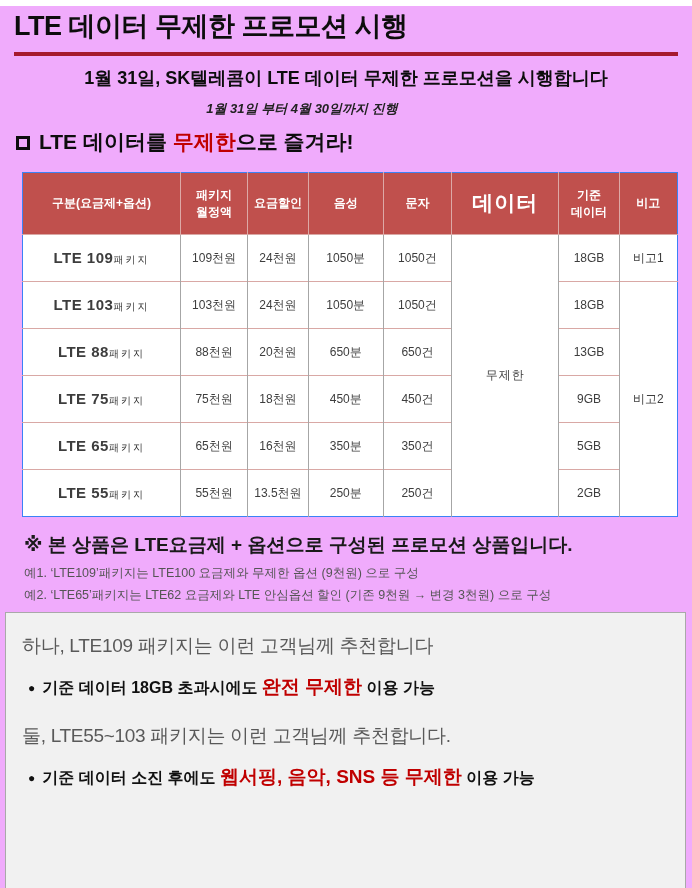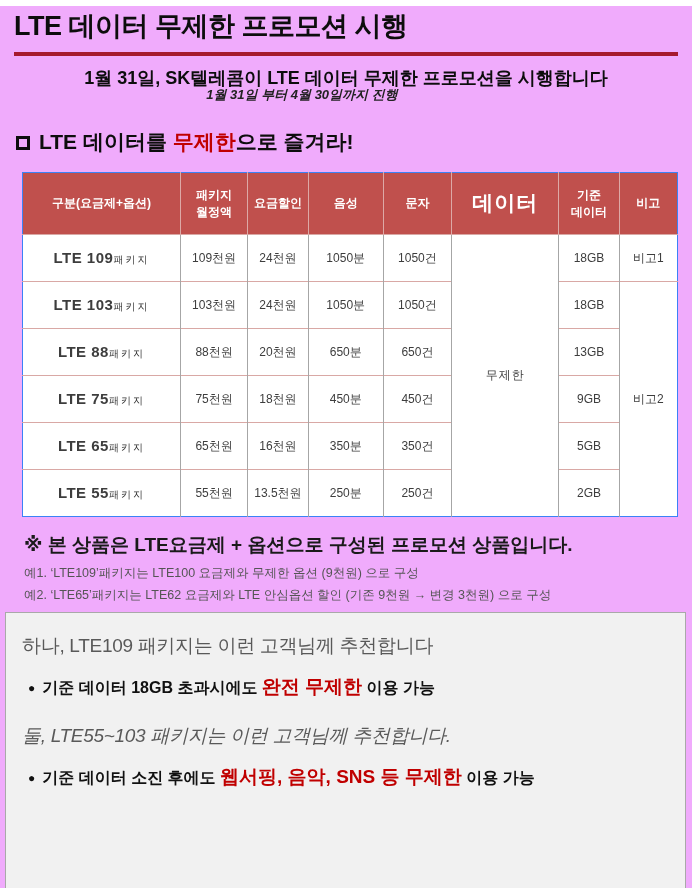--- a/index.html
+++ b/index.html
@@ -25,21 +25,21 @@
   .title-underline {
     position: absolute; left: 14px; top: 46px;
     width: 664px; height: 4px; background: #A6192E;
   }
   .subtitle {
     position: absolute; left: 0; top: 60px; width: 692px;
     text-align: center; font-size: 18px; font-weight: 800; 
     color: #0d0d0d; white-space: nowrap;
   }
   .period {
-    position: absolute; left: 0; top: 80px; width: 604px;
+    position: absolute; left: 0; top: 94px; width: 604px;
     text-align: center; font-size: 13px; font-weight: 700; font-style: italic; color: #222;
   }
   
   .section-heading {
     position: absolute; left: 16px; top: 122px;
     font-size: 21px; font-weight: 800; color: #0d0d0d; white-space: nowrap;
   }
   .checkbox-glyph {
     display: inline-block; width: 14px; height: 14px;
     border: 3px solid #0d0d0d; margin-right: 9px;
@@ -83,21 +83,21 @@
     padding: 20px 14px 0 16px;
   }
   .rec-heading { font-size: 19px; color: #595959; font-weight: 400; letter-spacing: -0.3px; }
   .rec-bullet { margin: 15px 0 0 6px; font-size: 16px; font-weight: 700; color: #111; }
   .rec-bullet .bullet-glyph { font-size: 12px; margin-right: 7px; vertical-align: 1px; }
   .rec-bullet .red-big { font-size: 19px; font-weight: 800; color: #C00000; }
   .rec-note { margin-top: 8px; font-size: 13px; color: #7f7f7f; line-height: 1.55; }
   .rec-note .line1 { padding-left: 14px; }
   .note1-line2 { padding-left: 78px; }
   .note2-line2 { padding-left: 150px; }
-  .rec-heading.second { margin-top: 23px; font-style: italic; }
+  .rec-heading.second { margin-top: 23px; }
 </style>
 </head>
 <body>
 
 <div class="page">
 
   <div class="title">LTE 데이터 무제한 프로모션 시행</div>
   <div class="title-underline"></div>
   <div class="subtitle">1월 31일, SK텔레콤이 LTE 데이터 무제한 프로모션을 시행합니다</div>
   <div class="period">1월 31일 부터 4월 30일까지 진행</div>

